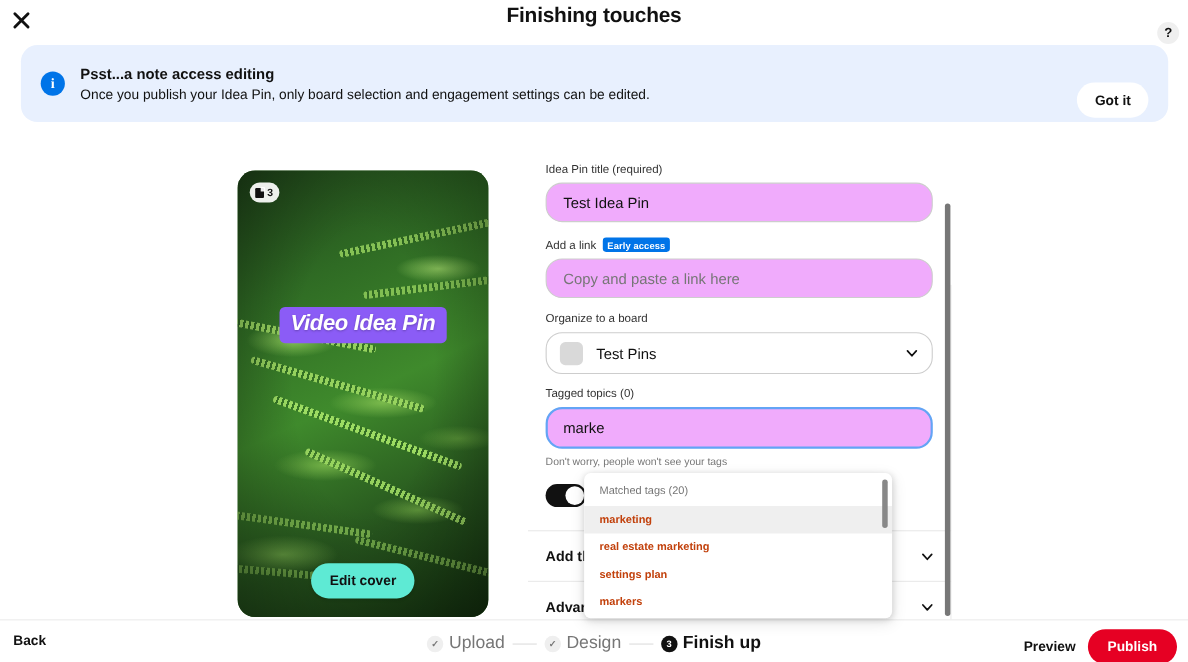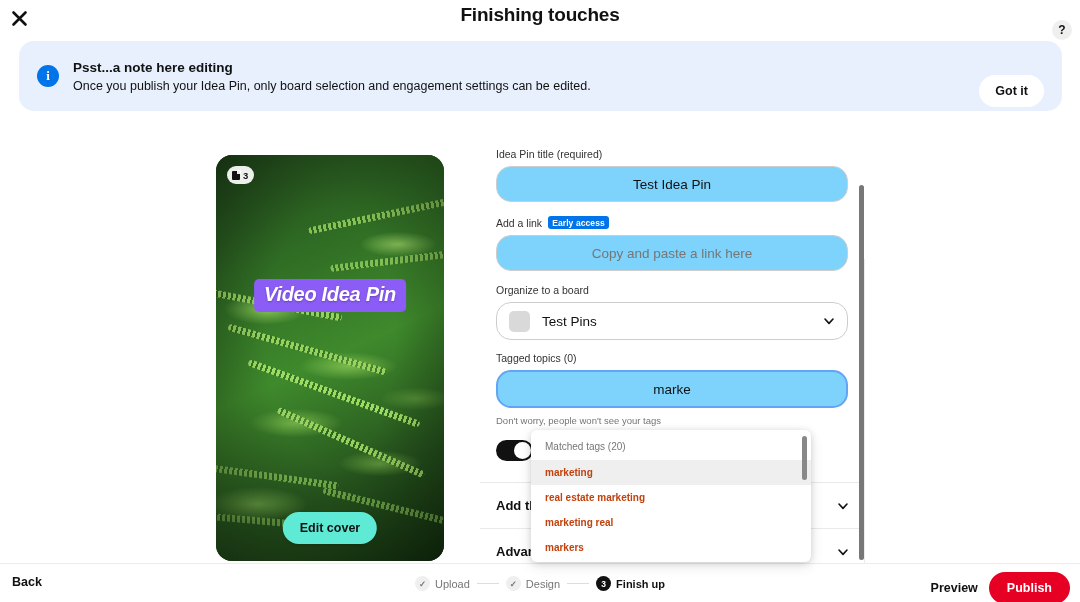--- a/index.html
+++ b/index.html
@@ -147,23 +147,23 @@
   .field-label {
     font-size: 10.5px; color: #333333; font-weight: 400;
     margin-bottom: 6px; display: flex; align-items: center; gap: 6px;
   }
   .badge-early {
     background: #0074e8; color: #ffffff; font-size: 8.5px; font-weight: 700;
     padding: 1.5px 4px; border-radius: 3px; letter-spacing: .1px;
   }
   .text-input {
     width: 352px; height: 36px; border: 1px solid #cdcdcd; border-radius: 15px;
-    background: #7dd3fc; padding: 0 15px;
+    background: #f0abfc; padding: 0 15px;
     font-size: 13.5px; font-family: "Liberation Sans", sans-serif;
-    color: #111111; outline: none; text-align: center;
+    color: #111111; outline: none;
   }
   .text-input::placeholder { color: #767676; }
   .text-input.focused {
     border: 2px solid #63a4f5; height: 38px; padding: 0 14px;
   }
   .board-select {
     width: 352px; height: 38px; border: 1px solid #cdcdcd; border-radius: 15px;
     background: #ffffff; display: flex; align-items: center;
     padding: 0 12px; cursor: pointer;
   }
@@ -239,21 +239,21 @@
     display: flex; align-items: center; justify-content: center; gap: 0;
   }
   .step { display: flex; align-items: center; gap: 5px; }
   .step-dot {
     width: 15px; height: 15px; border-radius: 50%;
     display: flex; align-items: center; justify-content: center;
     font-size: 8.5px; font-weight: 700;
   }
   .step-dot.done { background: #efefef; color: #767676; }
   .step-dot.active { background: #111111; color: #ffffff; }
-  .step-label { font-size: 11px; color: #767676; }
+  .step-label { font-size: 16px; color: #767676; }
   .step.current .step-label { color: #111111; font-weight: 700; }
   .step-sep { width: 22px; height: 1px; background: #dddddd; margin: 0 7px; }
   .footer-right {
     position: absolute; right: 10px; top: 8px;
     display: flex; align-items: center; gap: 11px;
   }
   .preview-btn {
     font-size: 12.5px; font-weight: 700; color: #111111;
     background: none; border: none; cursor: pointer;
     font-family: "Liberation Sans", sans-serif;
@@ -278,21 +278,21 @@
     <div class="page-title">Finishing touches</div>
     <div class="header-right">
       <span class="changes-stored">Changes stored!</span>
       <div class="help-btn">?</div>
     </div>
   </div>
 
   <div class="banner">
     <div class="banner-icon">i</div>
     <div class="banner-text">
-      <div class="banner-title">Psst...a note here editing</div>
+      <div class="banner-title">Psst...a note access editing</div>
       <div class="banner-sub">Once you publish your Idea Pin, only board selection and engagement settings can be edited.</div>
     </div>
     <button class="got-it">Got it</button>
   </div>
 
   <div class="body-area">
 
     <div class="preview-wrap">
       <div class="preview-card">
         <div class="fern-bg"></div>
@@ -372,21 +372,21 @@
 
     </div>
 
     <div class="col-divider"></div>
   </div>
 
   <div class="dropdown">
     <div class="dd-header">Matched tags (20)</div>
     <div class="dd-item highlighted">marketing</div>
     <div class="dd-item">real estate marketing</div>
-    <div class="dd-item">marketing real</div>
+    <div class="dd-item">settings plan</div>
     <div class="dd-item">markers</div>
 
     <div class="dd-scroll"></div>
   </div>
 
   <div class="col-scrollbar"></div>
 
   <div class="footer">
     <button class="back-btn">Back</button>
 

